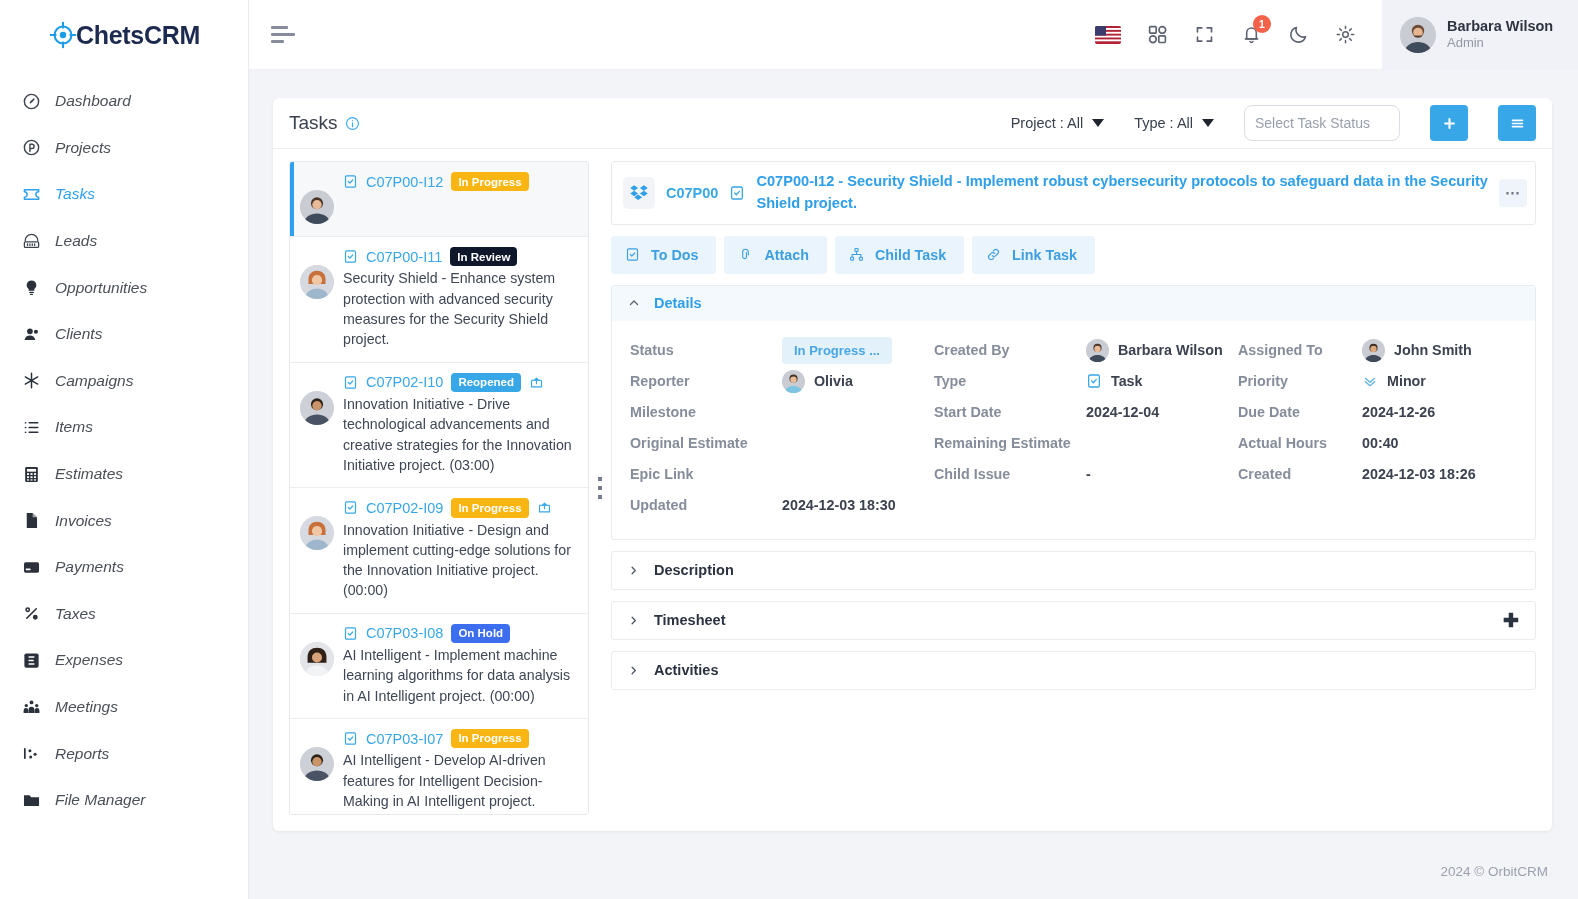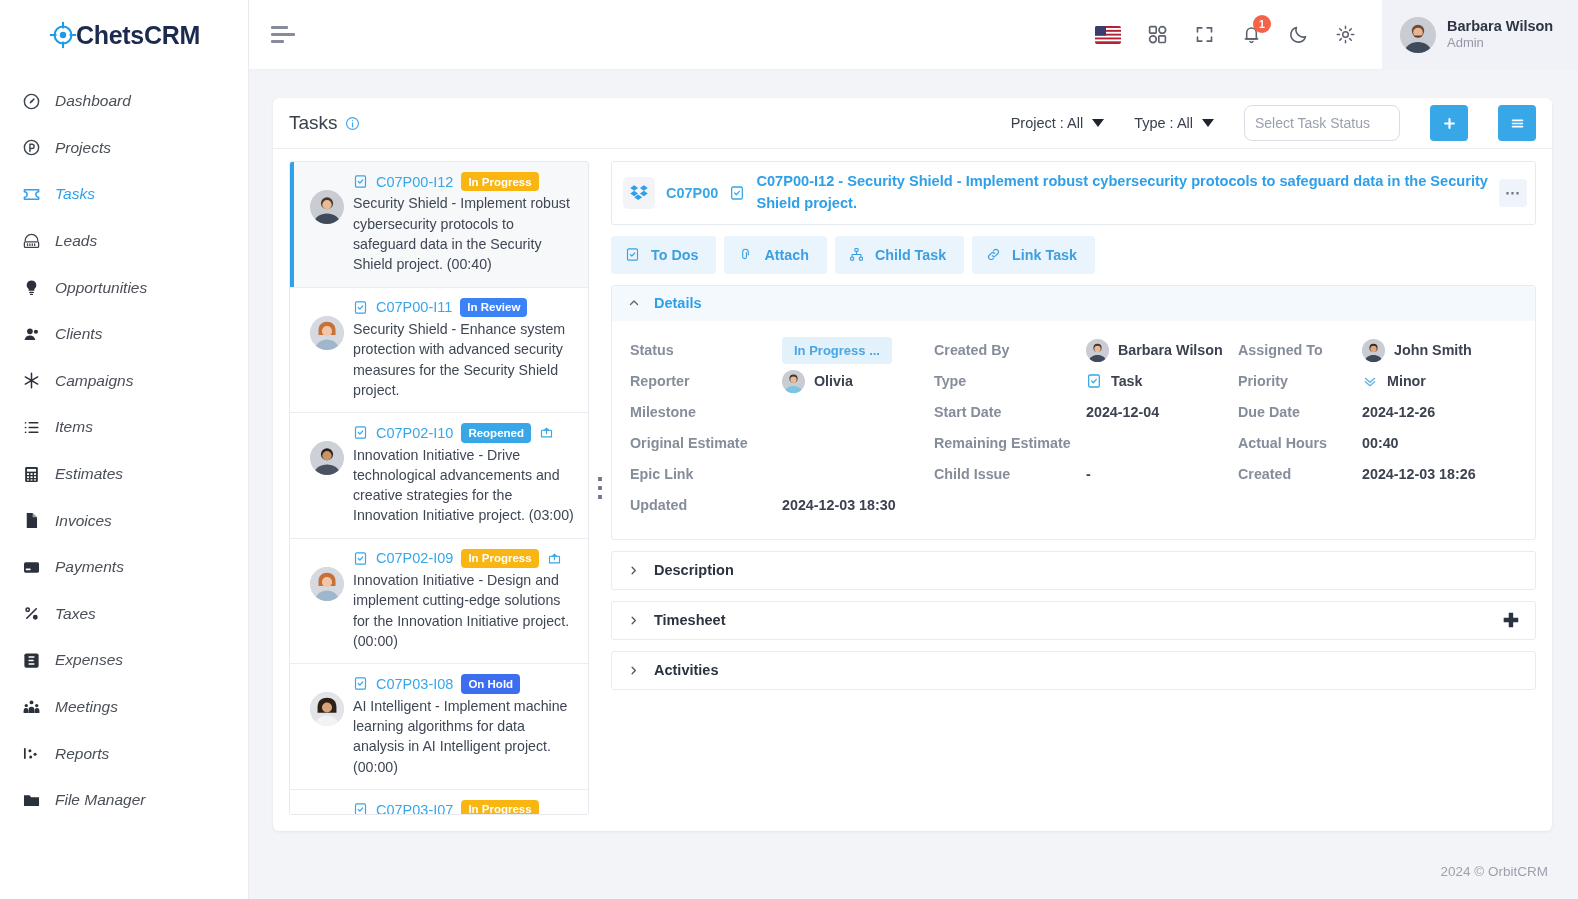--- a/index.html
+++ b/index.html
@@ -101,21 +101,21 @@
     cursor: pointer; font-size: 17px;
   }
   .body-split { flex: 1; display: flex; padding: 12px 16px 16px 16px; gap: 0; min-height: 0; }
 
   
   .task-list {
     width: 300px; flex: 0 0 300px; border: 1px solid #e6e9ee; border-radius: 3px;
     overflow: hidden; align-self: flex-start; max-height: 100%;
   }
   .task-card {
-    display: flex; gap: 0; padding: 10px 12px 12px 20px; border-bottom: 1px solid #ebedf1;
+    display: flex; gap: 0; padding: 10px 12px 12px 10px; border-bottom: 1px solid #ebedf1;
     cursor: pointer; position: relative; background: #fff;
   }
   .task-card:last-child { border-bottom: none; }
   .task-card.selected { background: #f6f8fa; }
   .task-card.selected::before {
     content: ""; position: absolute; left: 0; top: 0; bottom: 0; width: 4px; background: #2ea0ee;
   }
   .tc-avatar {
     width: 34px; height: 34px; border-radius: 50%; flex: 0 0 34px; overflow: hidden;
     margin-top: 18px; background: #d8dce3;
@@ -499,21 +499,20 @@
                 <div class="tc-top">
                   <span class="task-ico">
                     <svg width="15" height="15" viewBox="0 0 24 24" fill="none" stroke="#37a7e8" stroke-width="1.9">
                         <rect x="4" y="3" width="16" height="18" rx="2"></rect>
                         <path d="M8.5 12l2.5 2.6 4.5-5" stroke-linecap="round" stroke-linejoin="round"></path>
                       </svg>
                   </span>
                   <span class="tc-key">C07P00-I12</span>
                   <span class="chip" style="background:#f9b612">In Progress</span>
                 </div>
-                <div class="tc-desc">Security Shield - Implement robust cybersecurity protocols to safeguard data in the Security Shield project. (00:40)</div>
               </div>
             </div>
 
             <div class="task-card">
               <div class="tc-avatar">
                 <svg width="34" height="34" viewBox="0 0 36 36">
                     <circle cx="18" cy="18" r="18" fill="#d6d9df"></circle>
                     <path d="M9 15c0-6 4-9 9-9s9 3 9 9v5H9z" fill="#c8703a"></path>
                     <circle cx="18" cy="16" r="5.4" fill="#f0c7a6"></circle>
                     <path d="M5 36c1.5-7.5 6.5-11 13-11s11.5 3.5 13 11z" fill="#9fb7cc"></path>
@@ -521,21 +520,21 @@
               </div>
               <div class="tc-body">
                 <div class="tc-top">
                   <span class="task-ico">
                     <svg width="15" height="15" viewBox="0 0 24 24" fill="none" stroke="#37a7e8" stroke-width="1.9">
                         <rect x="4" y="3" width="16" height="18" rx="2"></rect>
                         <path d="M8.5 12l2.5 2.6 4.5-5" stroke-linecap="round" stroke-linejoin="round"></path>
                       </svg>
                   </span>
                   <span class="tc-key">C07P00-I11</span>
-                  <span class="chip" style="background:#3b82f6">In Review</span>
+                  <span class="chip" style="background:#0f172a">In Review</span>
                 </div>
                 <div class="tc-desc">Security Shield - Enhance system protection with advanced security measures for the Security Shield project.</div>
               </div>
             </div>
 
             <div class="task-card">
               <div class="tc-avatar">
                 <svg width="34" height="34" viewBox="0 0 36 36">
                     <circle cx="18" cy="18" r="18" fill="#cdd0d6"></circle>
                     <circle cx="18" cy="14" r="6.4" fill="#2c2119"></circle>

